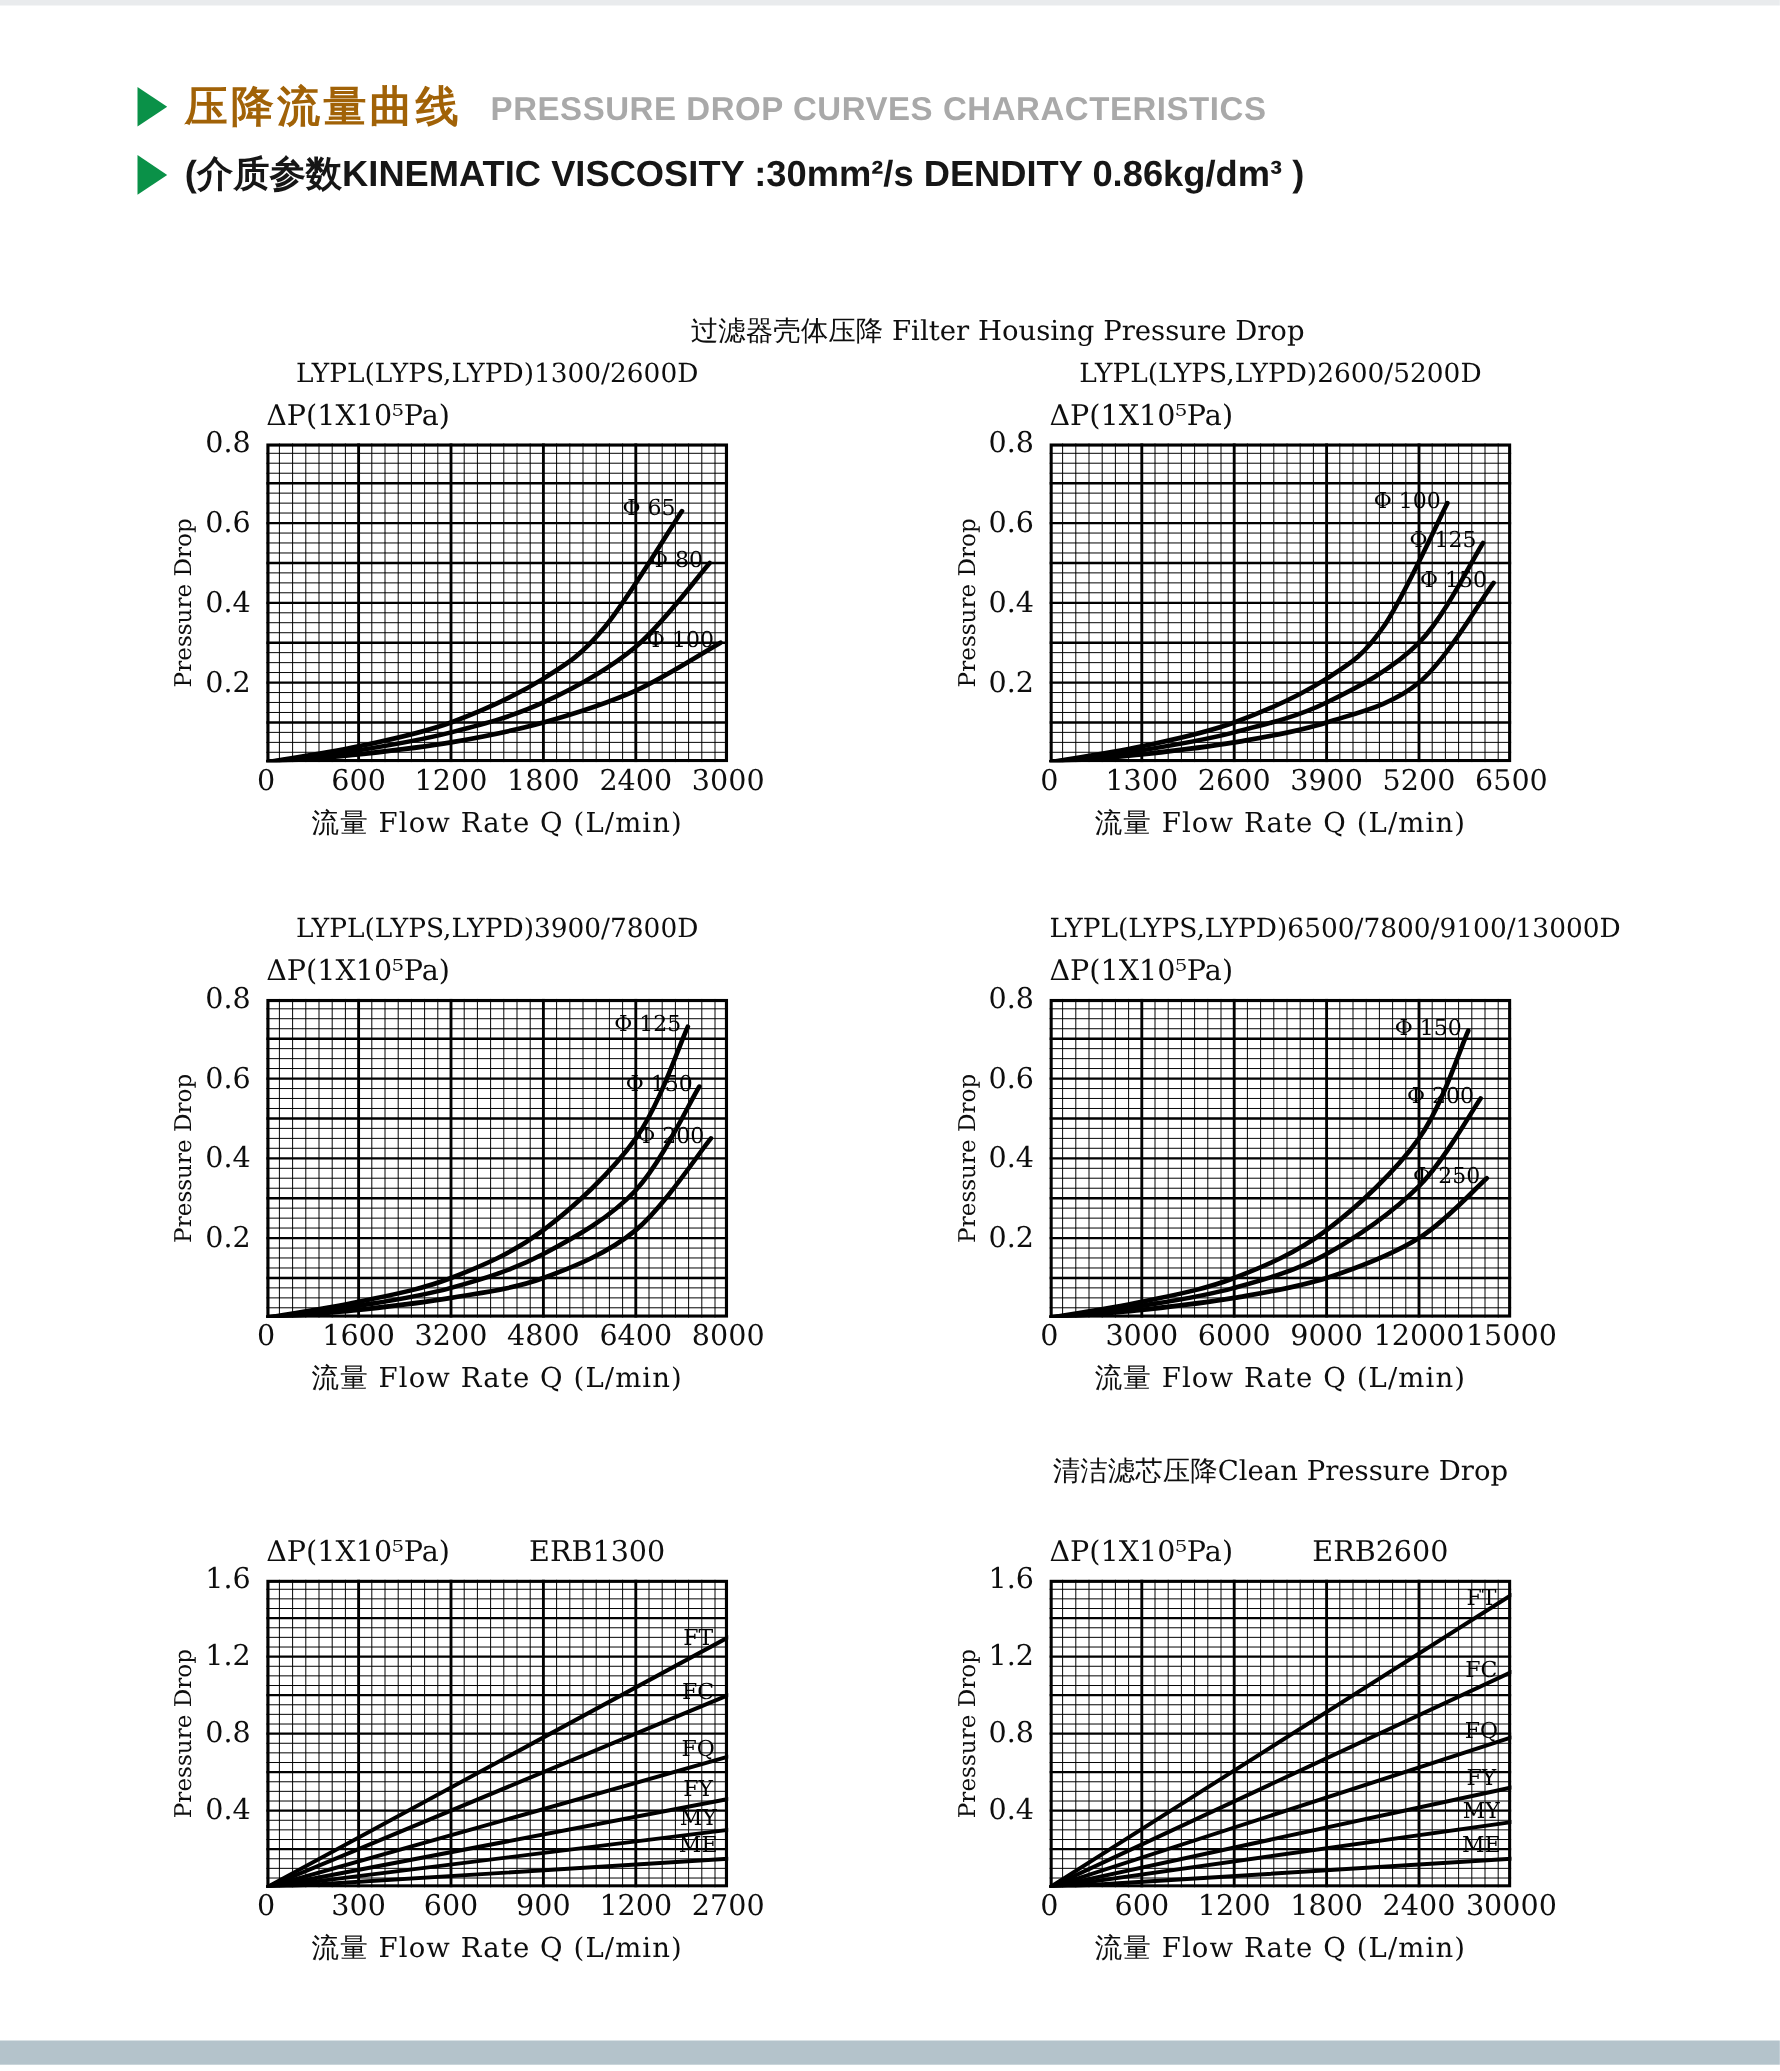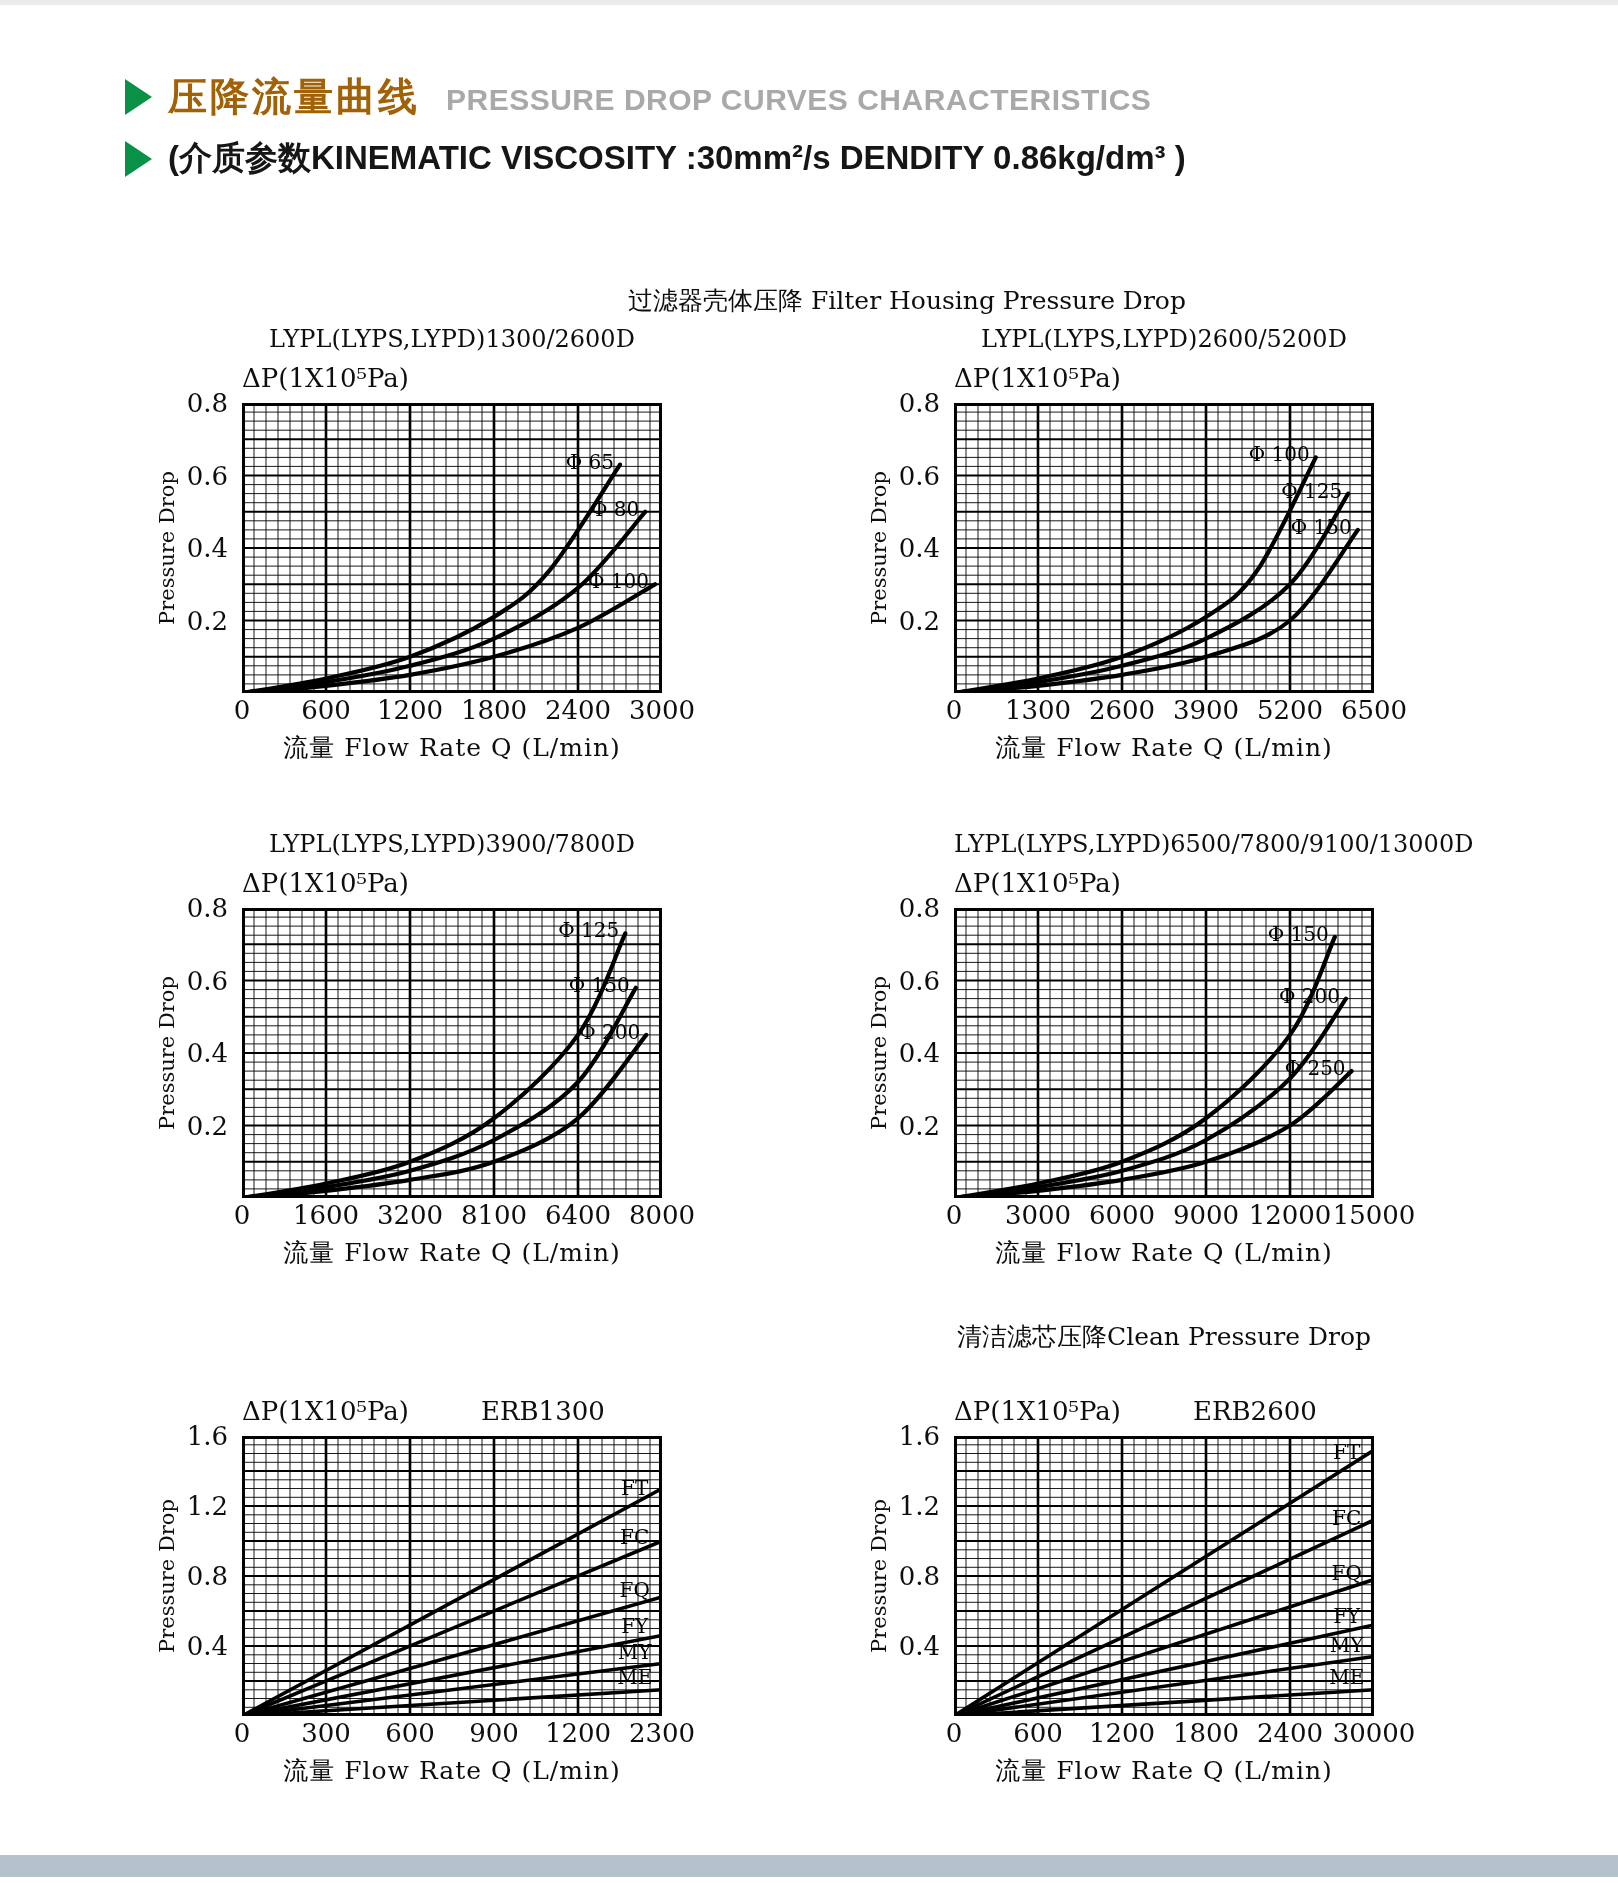--- a/index.html
+++ b/index.html
@@ -352,21 +352,21 @@
           <path d="M 0,290 C 14.0,288.2 56.0,283.7 84.0,279.1 C 112.0,274.6 140.0,270.7 168.0,262.8 C 196.0,255.0 224.0,246.8 252.0,232.0 C 280.0,217.2 312.4,199.4 336.0,174.0 C 359.6,148.6 384.1,95.5 393.8,79.8" fill="none" stroke="#000" stroke-width="4.2" stroke-linecap="round"></path>
           <text x="387.8" y="83.8" text-anchor="end" font-size="20" font-family="DejaVu Serif, Liberation Serif, serif" fill="#000">Φ 150</text>
           <path d="M 0,290 C 14.0,288.8 56.0,285.8 84.0,282.8 C 112.0,279.7 140.0,276.7 168.0,271.9 C 196.0,267.0 224.0,264.0 252.0,253.8 C 280.0,243.5 310.6,231.4 336.0,210.3 C 361.4,189.1 392.9,140.8 404.3,126.9" fill="none" stroke="#000" stroke-width="4.2" stroke-linecap="round"></path>
           <text x="398.3" y="130.9" text-anchor="end" font-size="20" font-family="DejaVu Serif, Liberation Serif, serif" fill="#000">Φ 200</text>
         </svg>
     </div>
     <div class="xticks">
         <span style="left: 0%;">0</span>
         <span style="left: 20%;">1600</span>
         <span style="left: 40%;">3200</span>
-        <span style="left: 60%;">8100</span>
+        <span style="left: 60%;">4800</span>
         <span style="left: 80%;">6400</span>
         <span style="left: 100%;">8000</span>
       </div>
     <div class="xtitle">流量 Flow Rate  Q (L/min)</div>
   </div>
   <div class="chart c-right">
     <div class="chart-title">LYPL(LYPS,LYPD)6500/7800/9100/13000D</div>
     <div class="dp-row">
         <span>ΔP(1X10⁵Pa)</span>
       </div>
@@ -564,21 +564,21 @@
           <path d="M 0,280 L 420,253.75" fill="none" stroke="#000" stroke-width="3.6" stroke-linecap="round"></path>
           <text x="392.7" y="247.5" text-anchor="middle" font-size="20" font-family="DejaVu Serif, Liberation Serif, serif" fill="#000">ME</text>
         </svg>
     </div>
     <div class="xticks">
         <span style="left: 0%;">0</span>
         <span style="left: 20%;">300</span>
         <span style="left: 40%;">600</span>
         <span style="left: 60%;">900</span>
         <span style="left: 80%;">1200</span>
-        <span style="left: 100%;">2300</span>
+        <span style="left: 100%;">2700</span>
       </div>
     <div class="xtitle">流量 Flow Rate  Q (L/min)</div>
   </div>
   <div class="chart c-right">
     <div class="dp-row">
       <span>ΔP(1X10⁵Pa)</span>
       <span>ERB2600</span>
     </div>
     <div class="plot-wrap">
       <div class="ylab">

